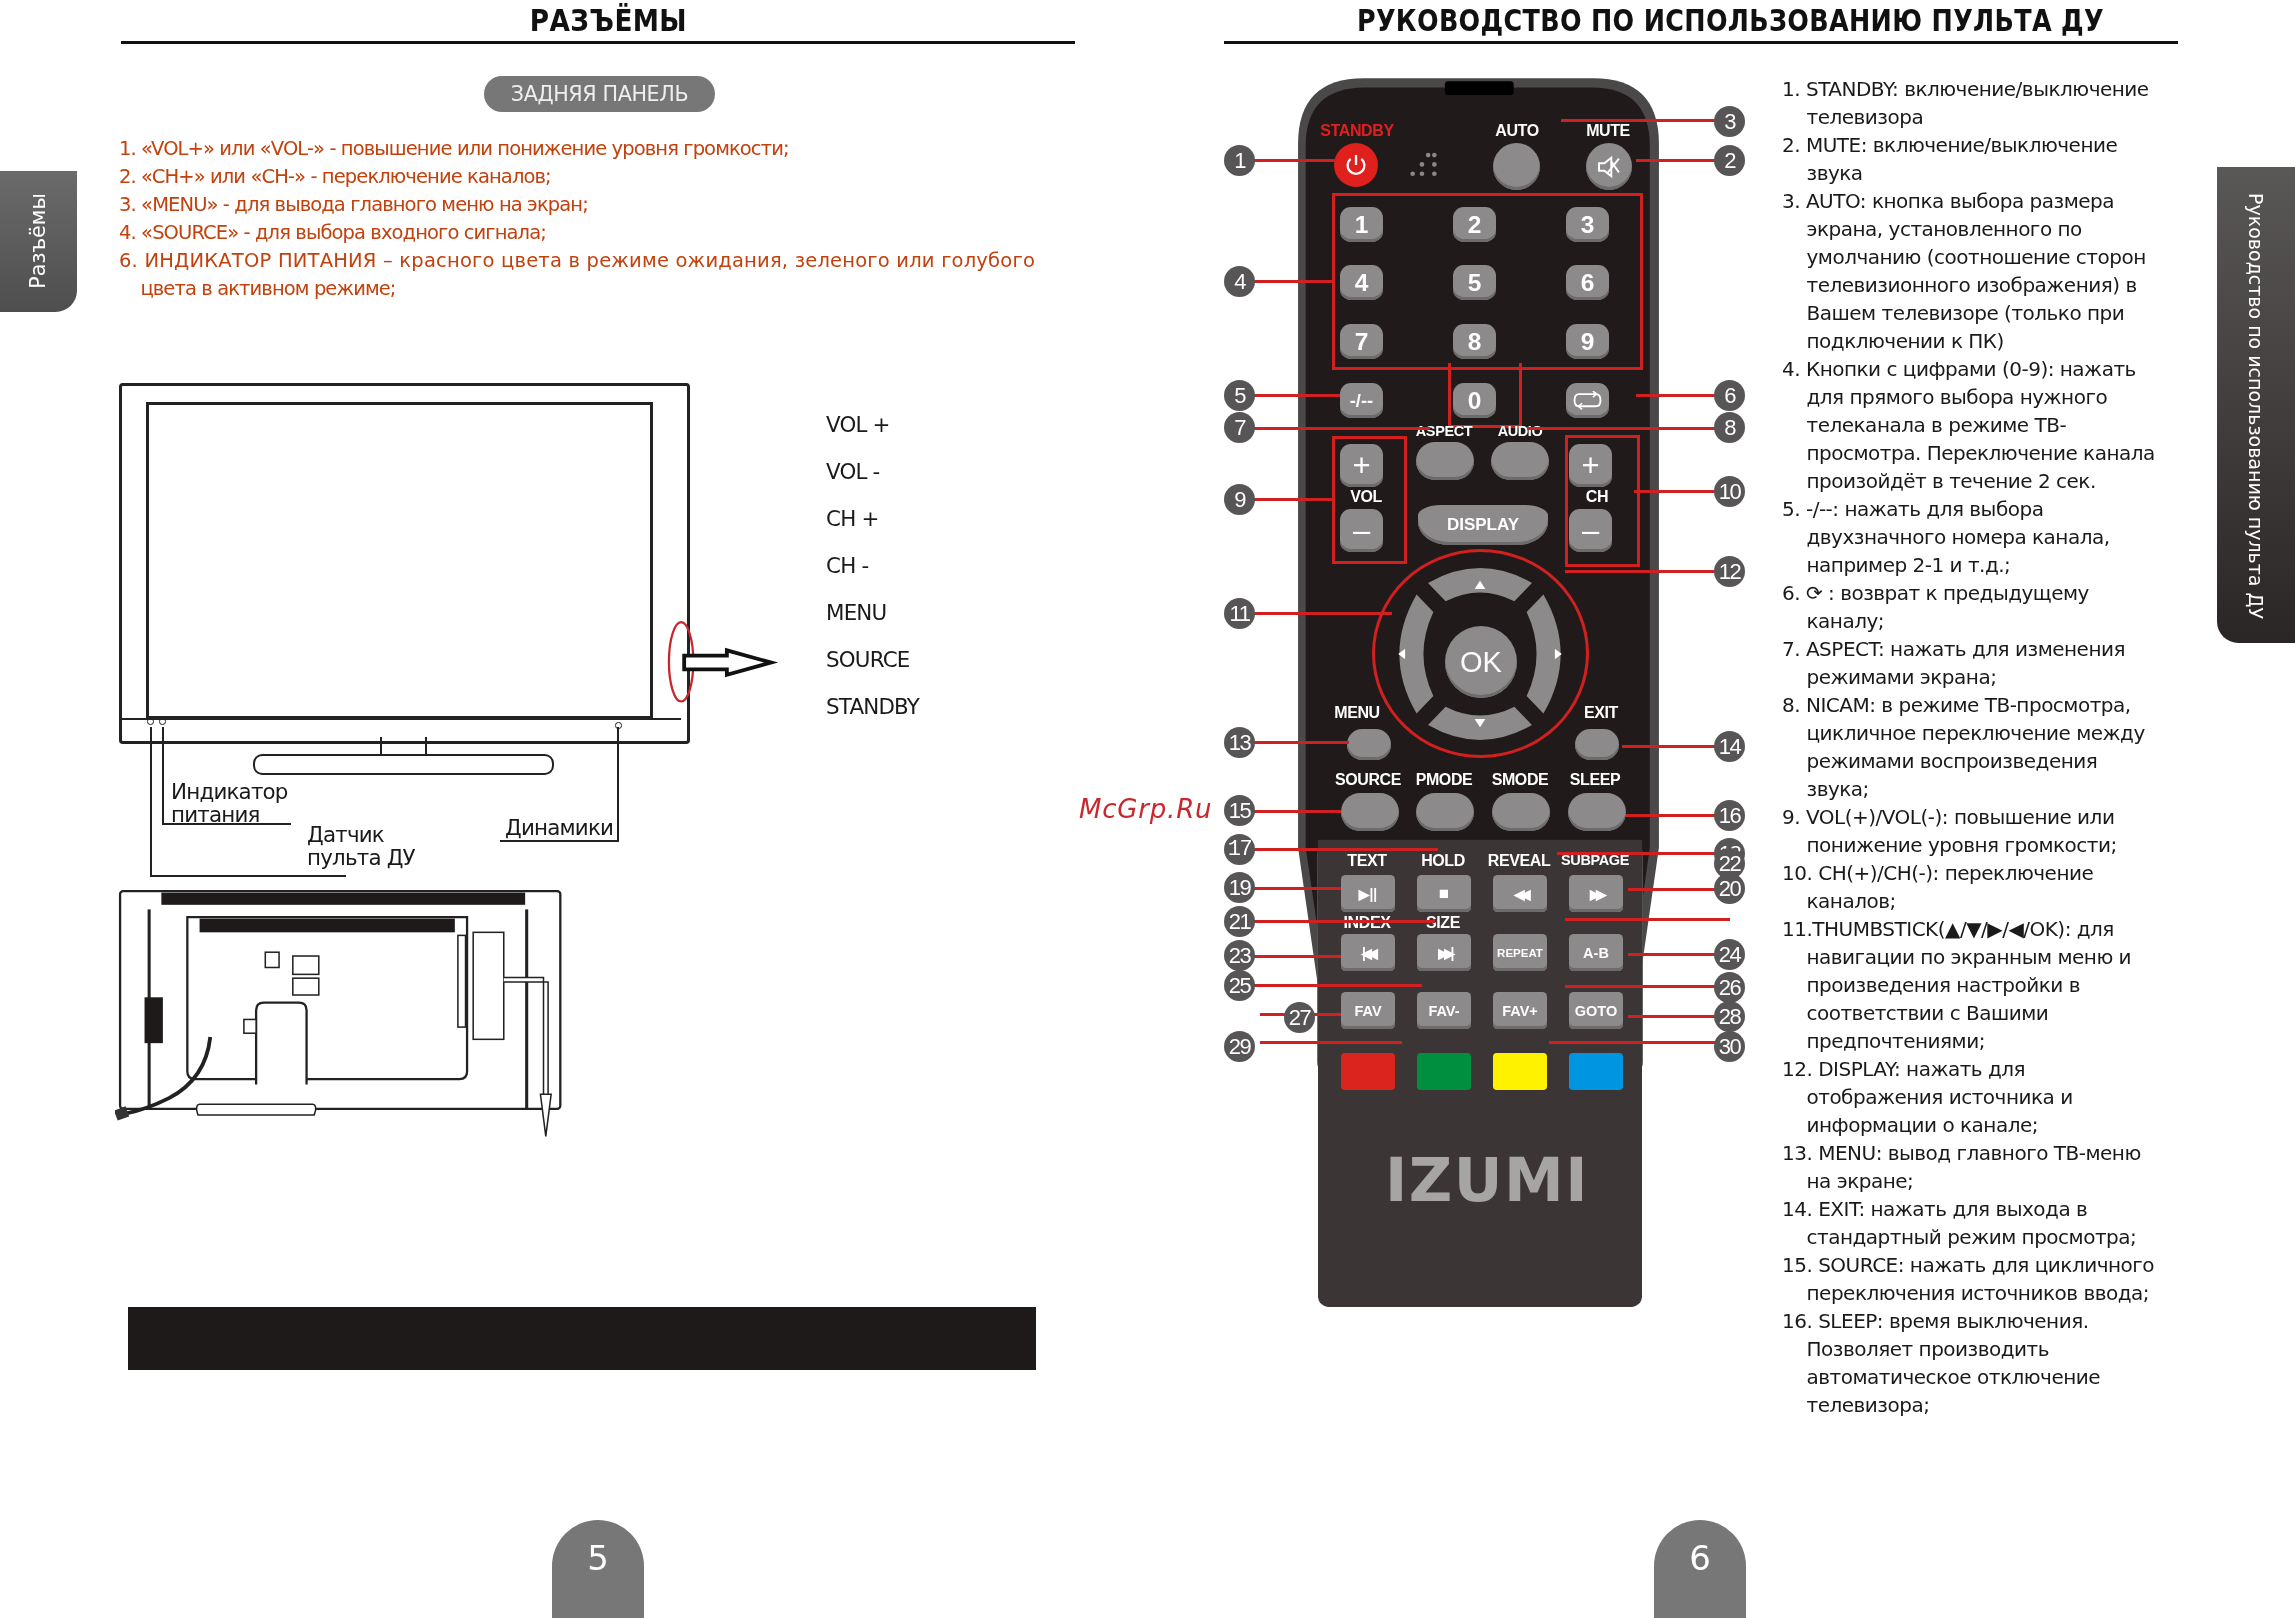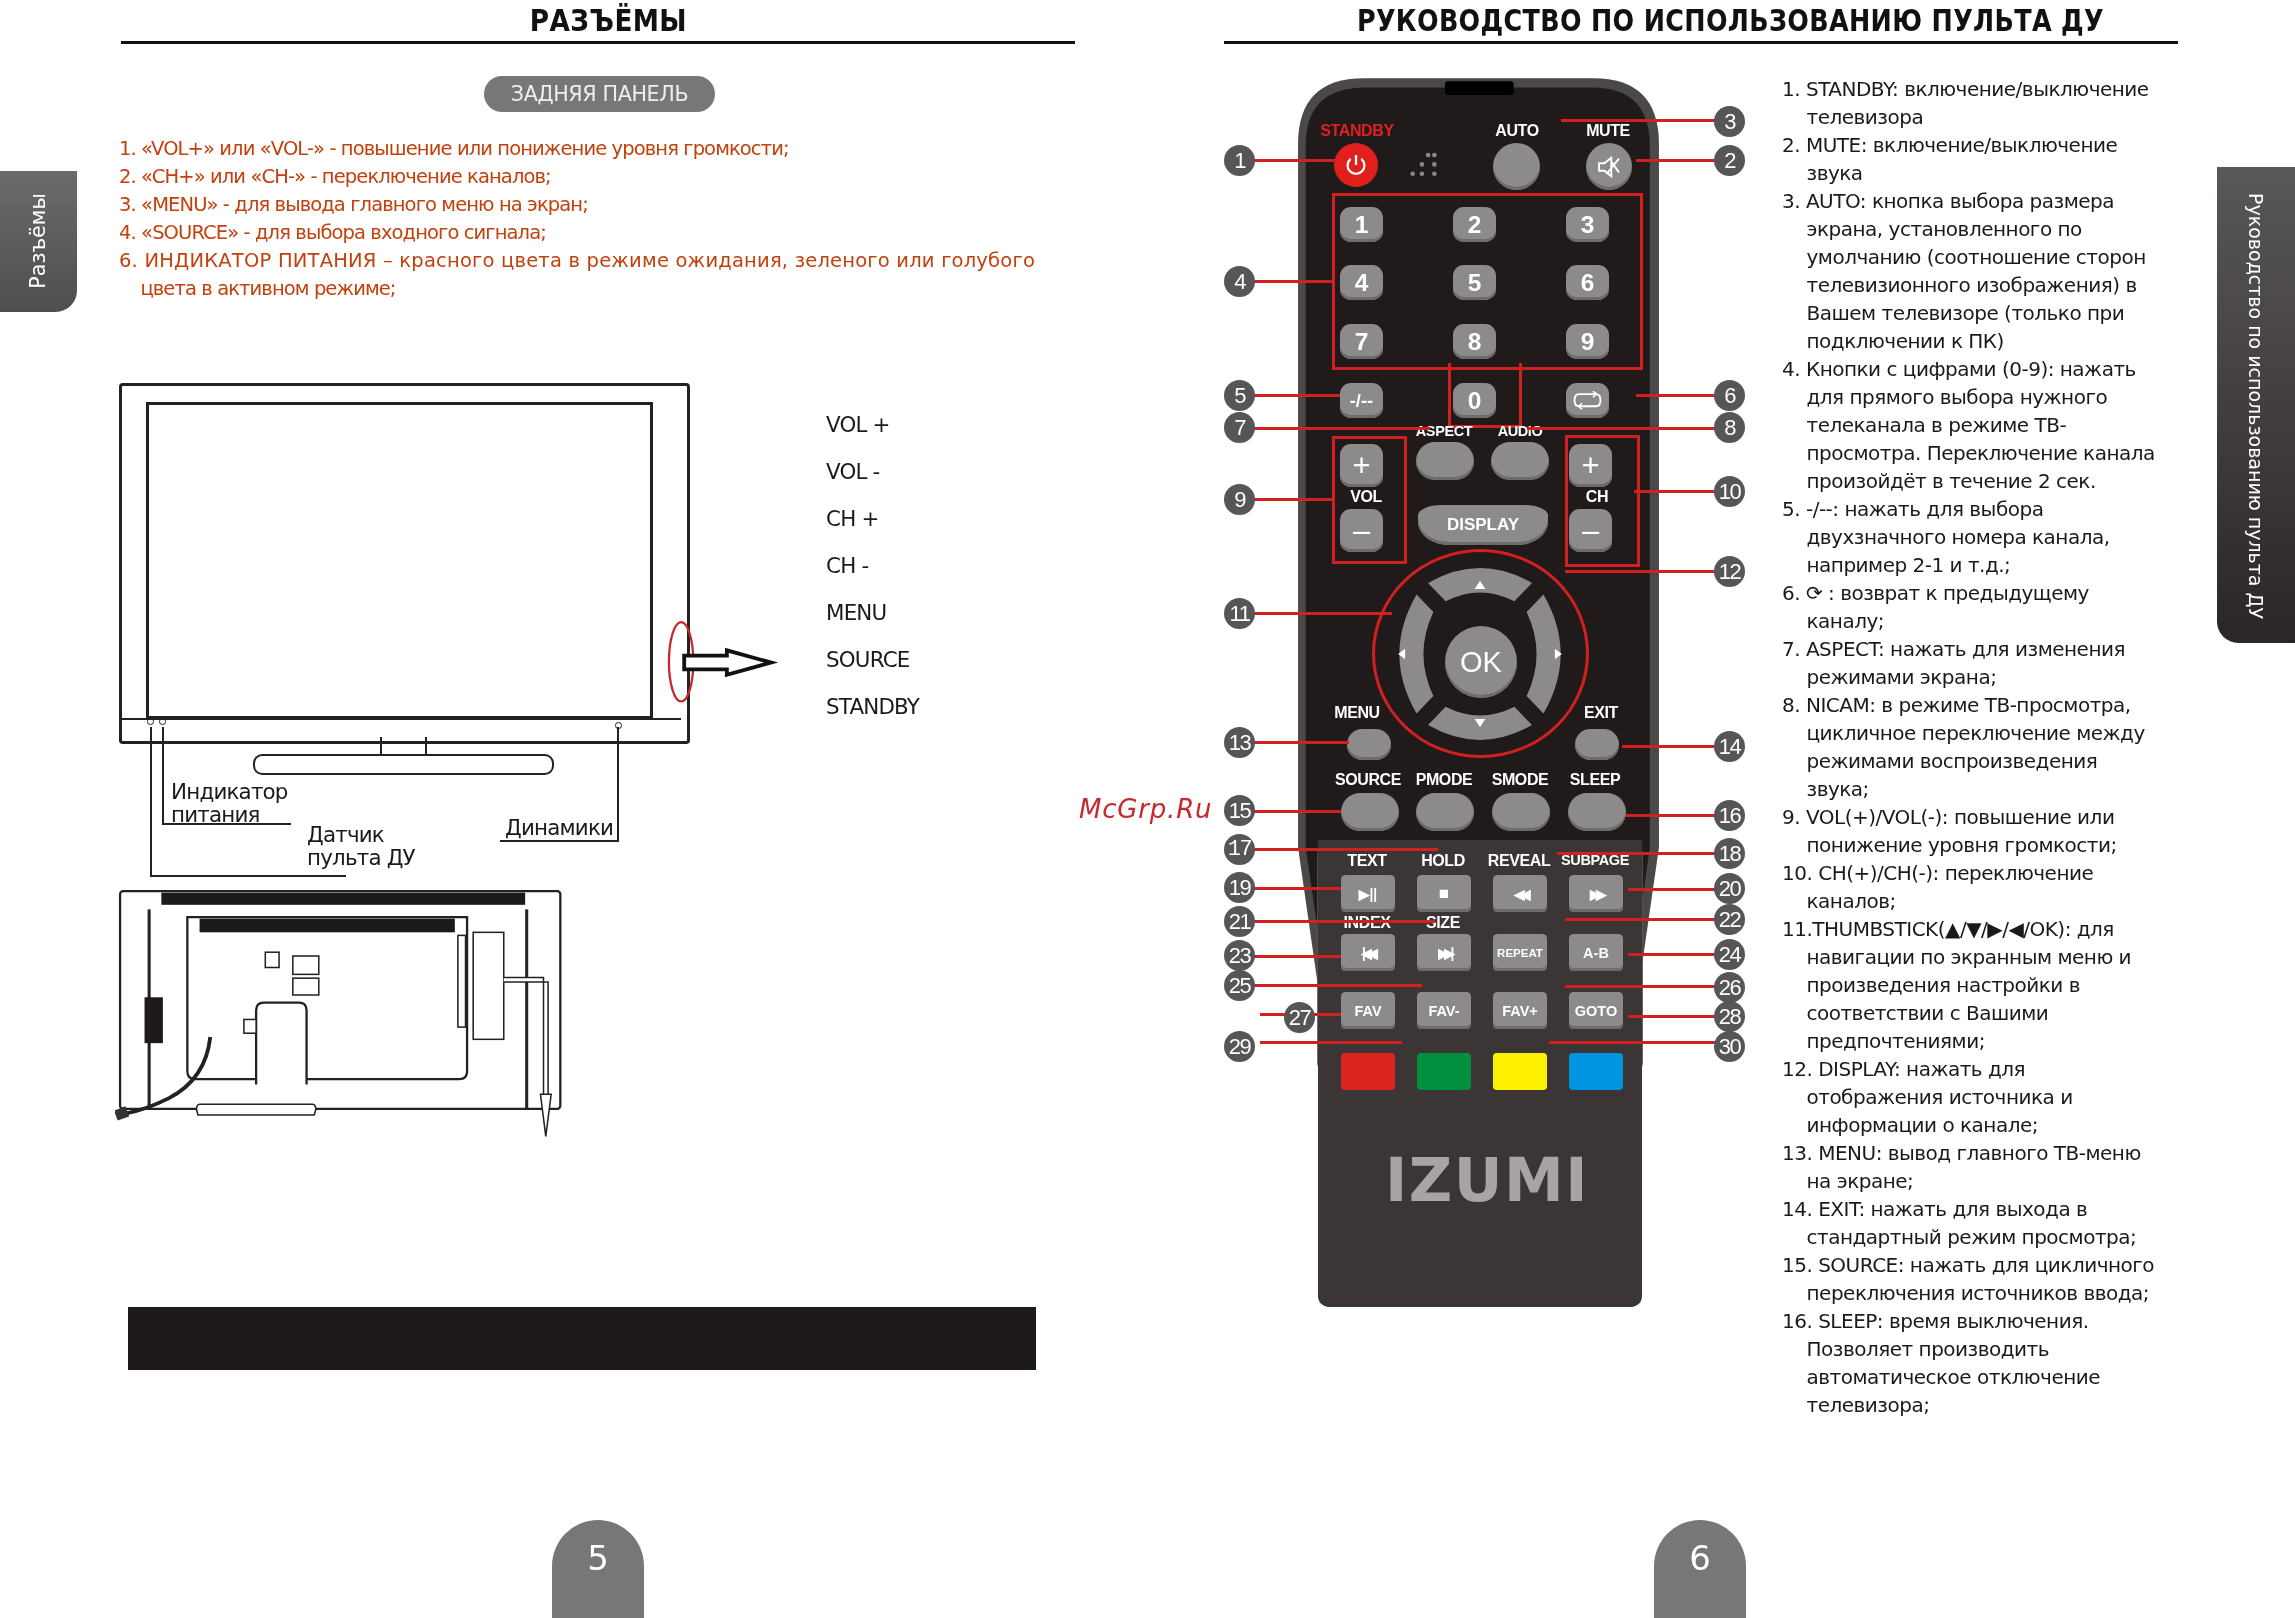--- a/index.html
+++ b/index.html
@@ -335,21 +335,21 @@
 <div class="callout" style="left:1714px;top:106px;">3</div>
 <div class="callout" style="left:1714px;top:145px;">2</div>
 <div class="callout" style="left:1714px;top:380px;">6</div>
 <div class="callout" style="left:1714px;top:412px;">8</div>
 <div class="callout" style="left:1714px;top:476px;">10</div>
 <div class="callout" style="left:1714px;top:556px;">12</div>
 <div class="callout" style="left:1714px;top:731px;">14</div>
 <div class="callout" style="left:1714px;top:800px;">16</div>
 <div class="callout" style="left:1714px;top:838px;">18</div>
 <div class="callout" style="left:1714px;top:873px;">20</div>
-<div class="callout" style="left:1714px;top:904px;">22</div>
+<div class="callout" style="left:1714px;top:848px;">22</div>
 <div class="callout" style="left:1714px;top:939px;">24</div>
 <div class="callout" style="left:1714px;top:972px;">26</div>
 <div class="callout" style="left:1714px;top:1001px;">28</div>
 <div class="callout" style="left:1714px;top:1031px;">30</div>
 
 <div class="right-list">
   <div class="ri">
       <span class="first">1. STANDBY: включение/выключение</span>
       <span class="cont">телевизора</span>
     </div>

